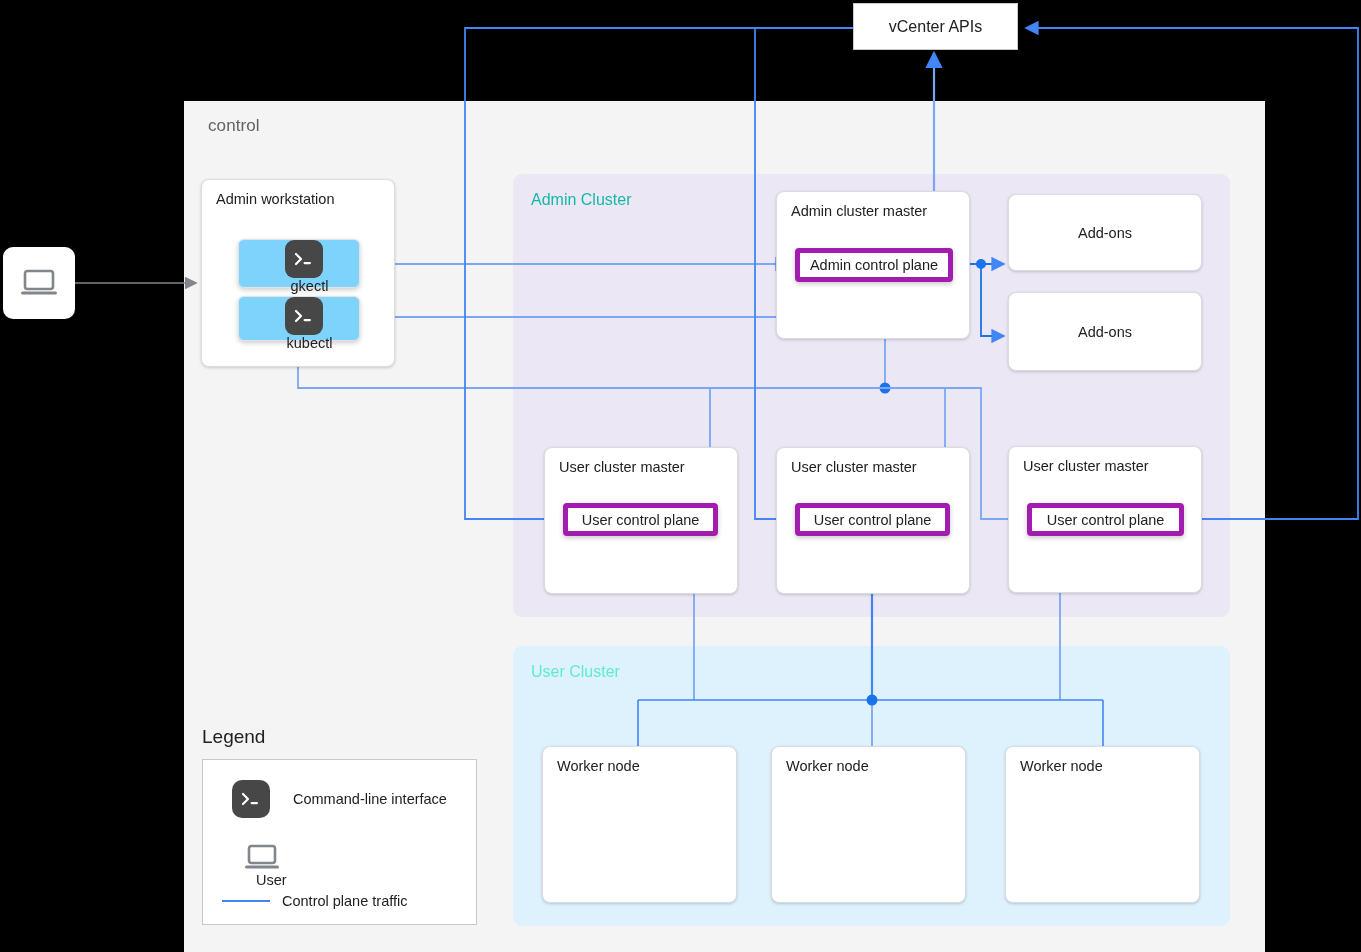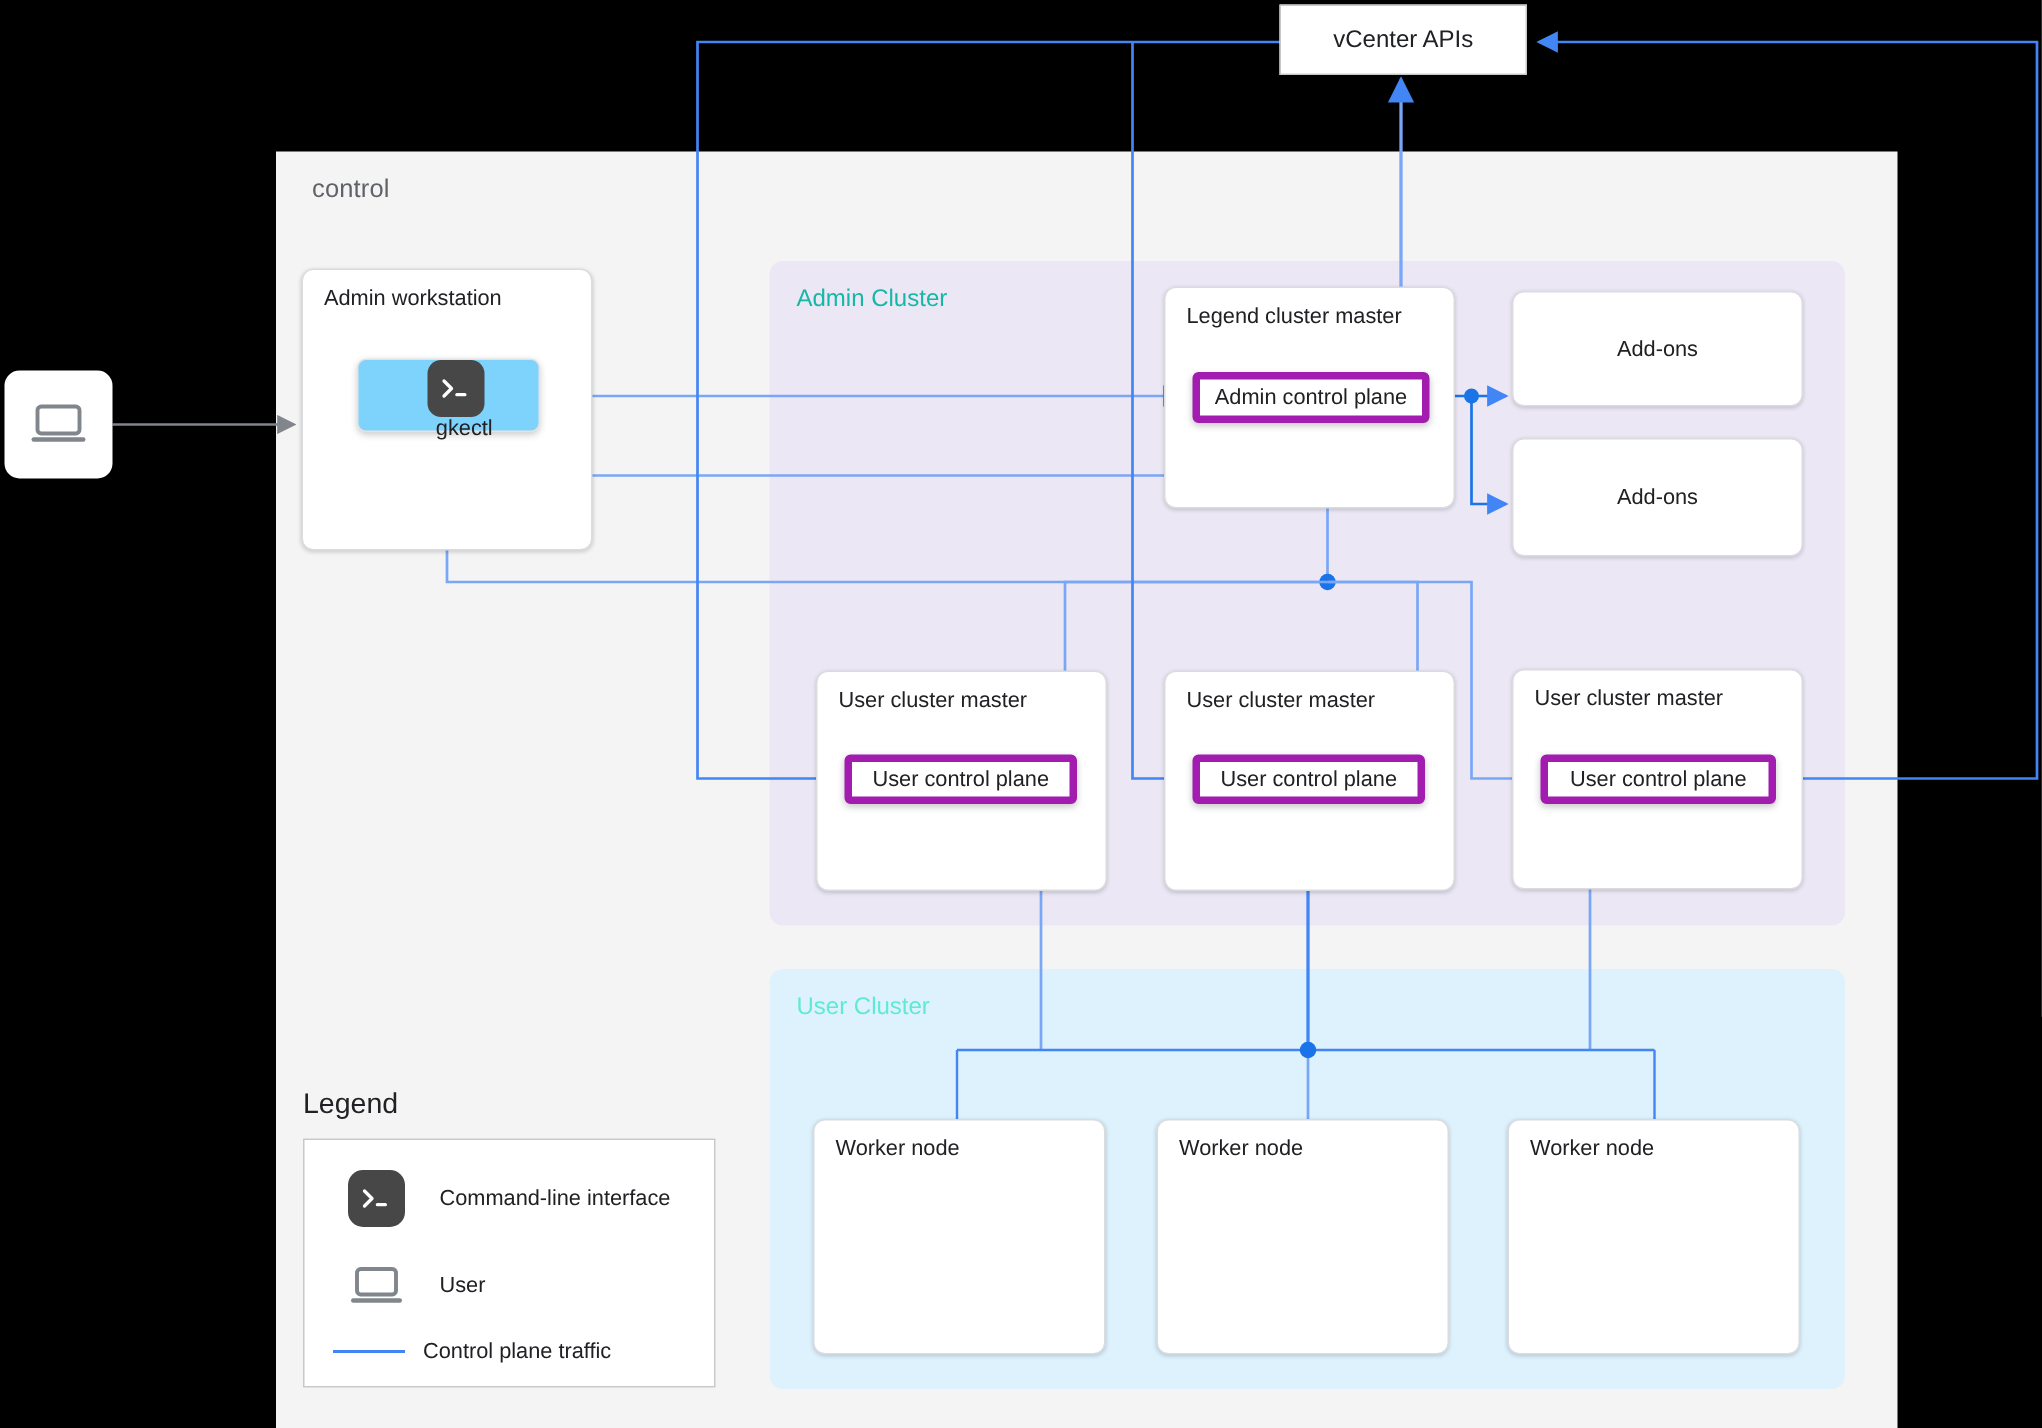--- a/index.html
+++ b/index.html
@@ -138,23 +138,32 @@
   <div class="cli-row" style="left:238px;top:239px;width:122px;height:49px;">
     <span class="cli-ico">
       <svg width="20" height="14" viewBox="0 0 20 14">
         <path d="M2,2 L7,7 L2,12" fill="none" stroke="#fff" stroke-width="2.2" stroke-linecap="round" stroke-linejoin="round"></path>
         <rect x="9.5" y="10" width="7.5" height="2.2" rx="1.1" fill="#fff"></rect>
       </svg>
     </span>
     <span class="cli-label">gkectl</span>
   </div>
 
+  <div class="cli-row" style="left:238px;top:296px;width:122px;height:45px;">
+    <span class="cli-ico">
+      <svg width="20" height="14" viewBox="0 0 20 14">
+        <path d="M2,2 L7,7 L2,12" fill="none" stroke="#fff" stroke-width="2.2" stroke-linecap="round" stroke-linejoin="round"></path>
+        <rect x="9.5" y="10" width="7.5" height="2.2" rx="1.1" fill="#fff"></rect>
+      </svg>
+    </span>
+    <span class="cli-label">kubectl</span>
+  </div>
 
   <div class="card" style="left:776px;top:191px;width:194px;height:148px;">
-    <div class="title">Legend cluster master</div>
+    <div class="title">Admin cluster master</div>
   </div>
   <div class="chip" style="left:795px;top:248px;width:158px;height:34px;">Admin control plane</div>
 
   <div class="card center" style="left:1008px;top:194px;width:194px;height:77px;">Add-ons</div>
   <div class="card center" style="left:1008px;top:292px;width:194px;height:79px;">Add-ons</div>
 
   <div class="card" style="left:544px;top:447px;width:194px;height:147px;">
     <div class="title">User cluster master</div>
   </div>
   <div class="chip" style="left:563px;top:503px;width:155px;height:33px;">User control plane</div>
@@ -187,21 +196,21 @@
       <span style="width:38px;height:38px;border-radius:10px;background:#474747;display:flex;align-items:center;justify-content:center;">
         <svg width="20" height="14" viewBox="0 0 20 14">
           <path d="M2,2 L7,7 L2,12" fill="none" stroke="#fff" stroke-width="2.2" stroke-linecap="round" stroke-linejoin="round"></path>
           <rect x="9.5" y="10" width="7.5" height="2.2" rx="1.1" fill="#fff"></rect>
         </svg>
       </span>
     </span>
     <span class="legend-text" style="margin-left:18px;">Command-line interface</span>
   </div>
 
-  <div class="legend-item" style="left:227px;top:842px;">
+  <div class="legend-item" style="left:238px;top:842px;flex-direction:column;">
     <span class="legend-swatch">
       <svg width="40" height="30" viewBox="0 0 40 30">
         <rect x="7" y="4" width="26" height="17" rx="2.5" fill="none" stroke="#80868b" stroke-width="2.6"></rect>
         <rect x="3" y="23.5" width="34" height="3" rx="1.5" fill="#80868b"></rect>
       </svg>
     </span>
     <span class="legend-text" style="margin-left:18px;">User</span>
   </div>
 
   <div class="legend-item" style="left:222px;top:893px;text-align:right;">

